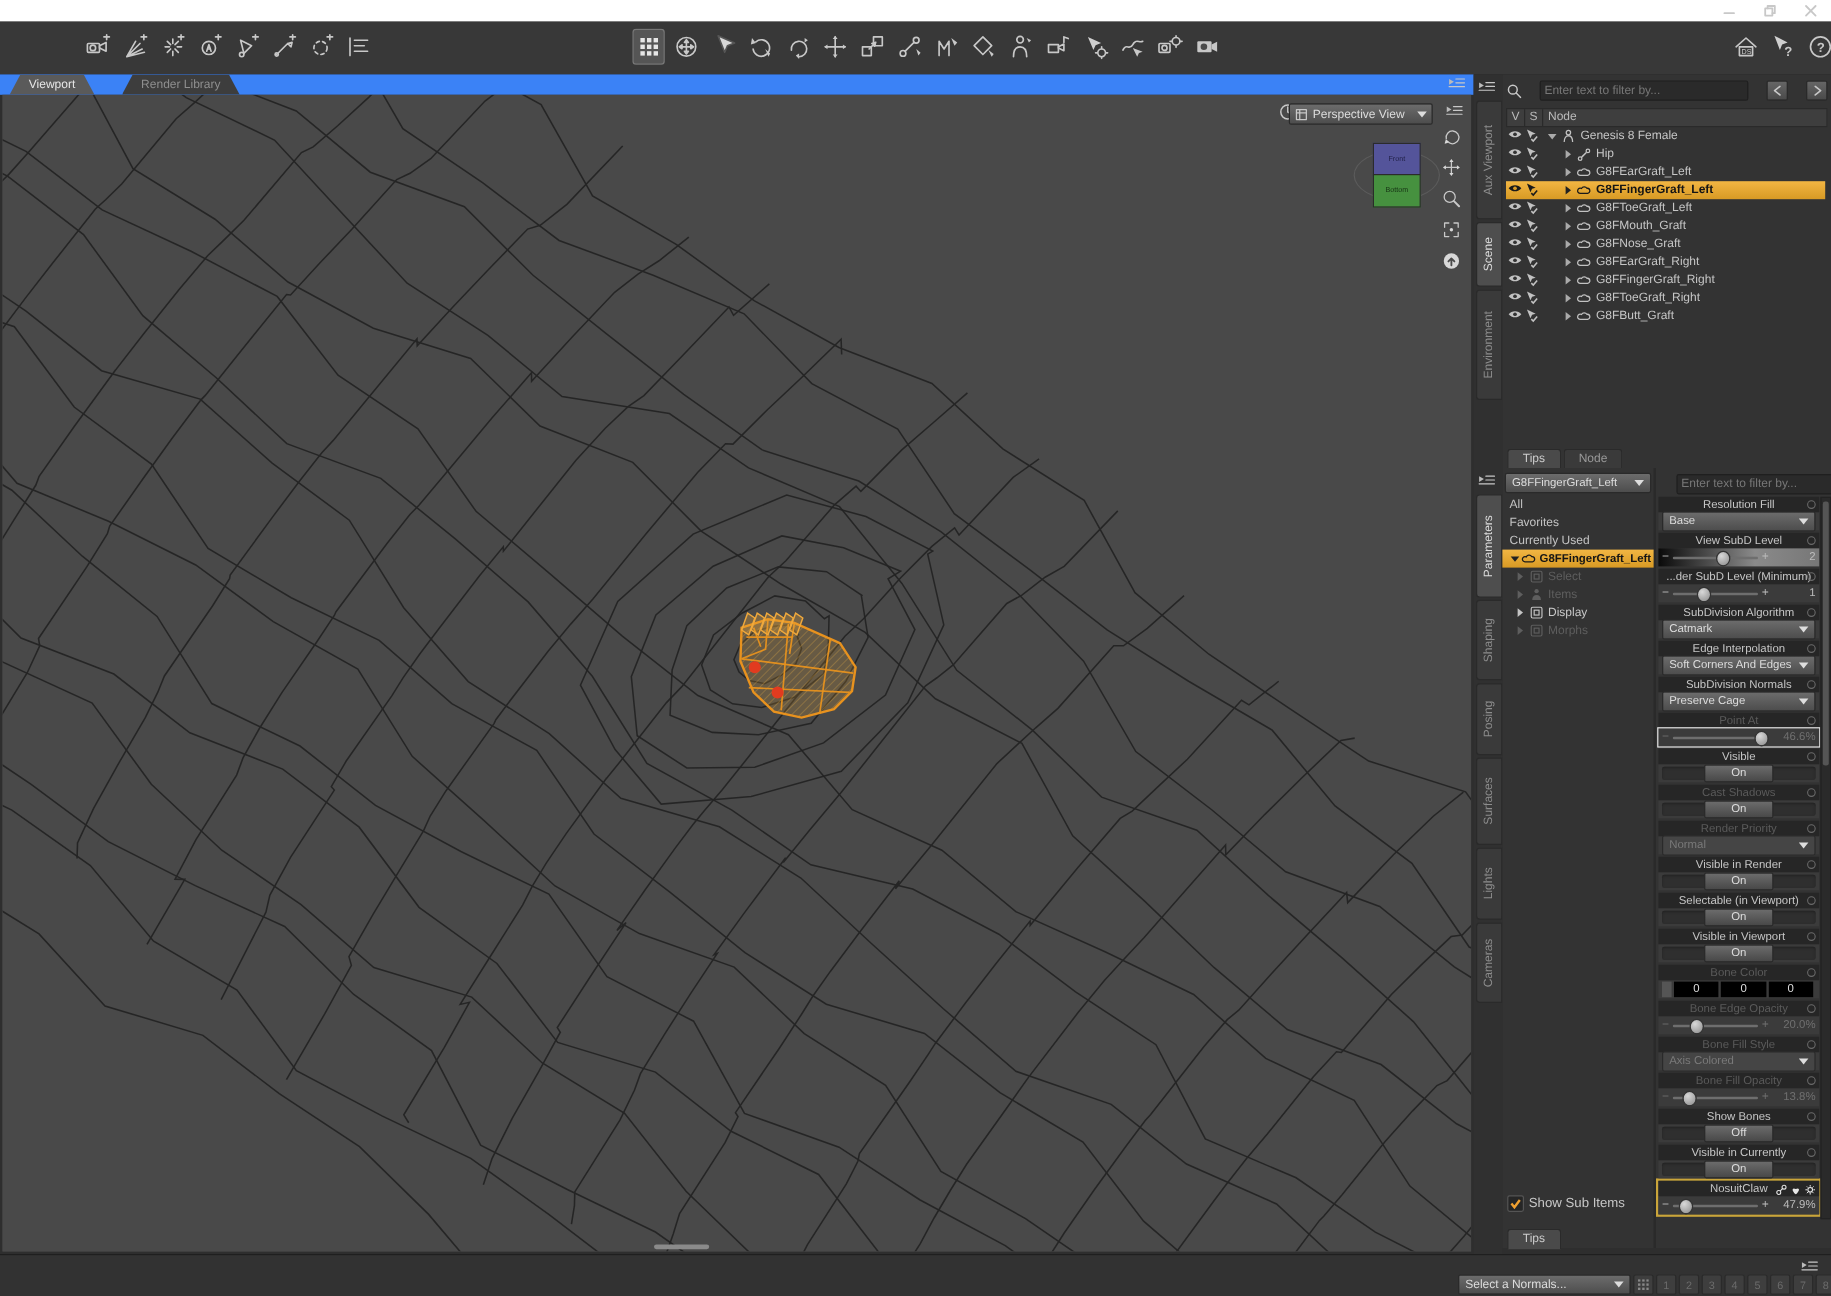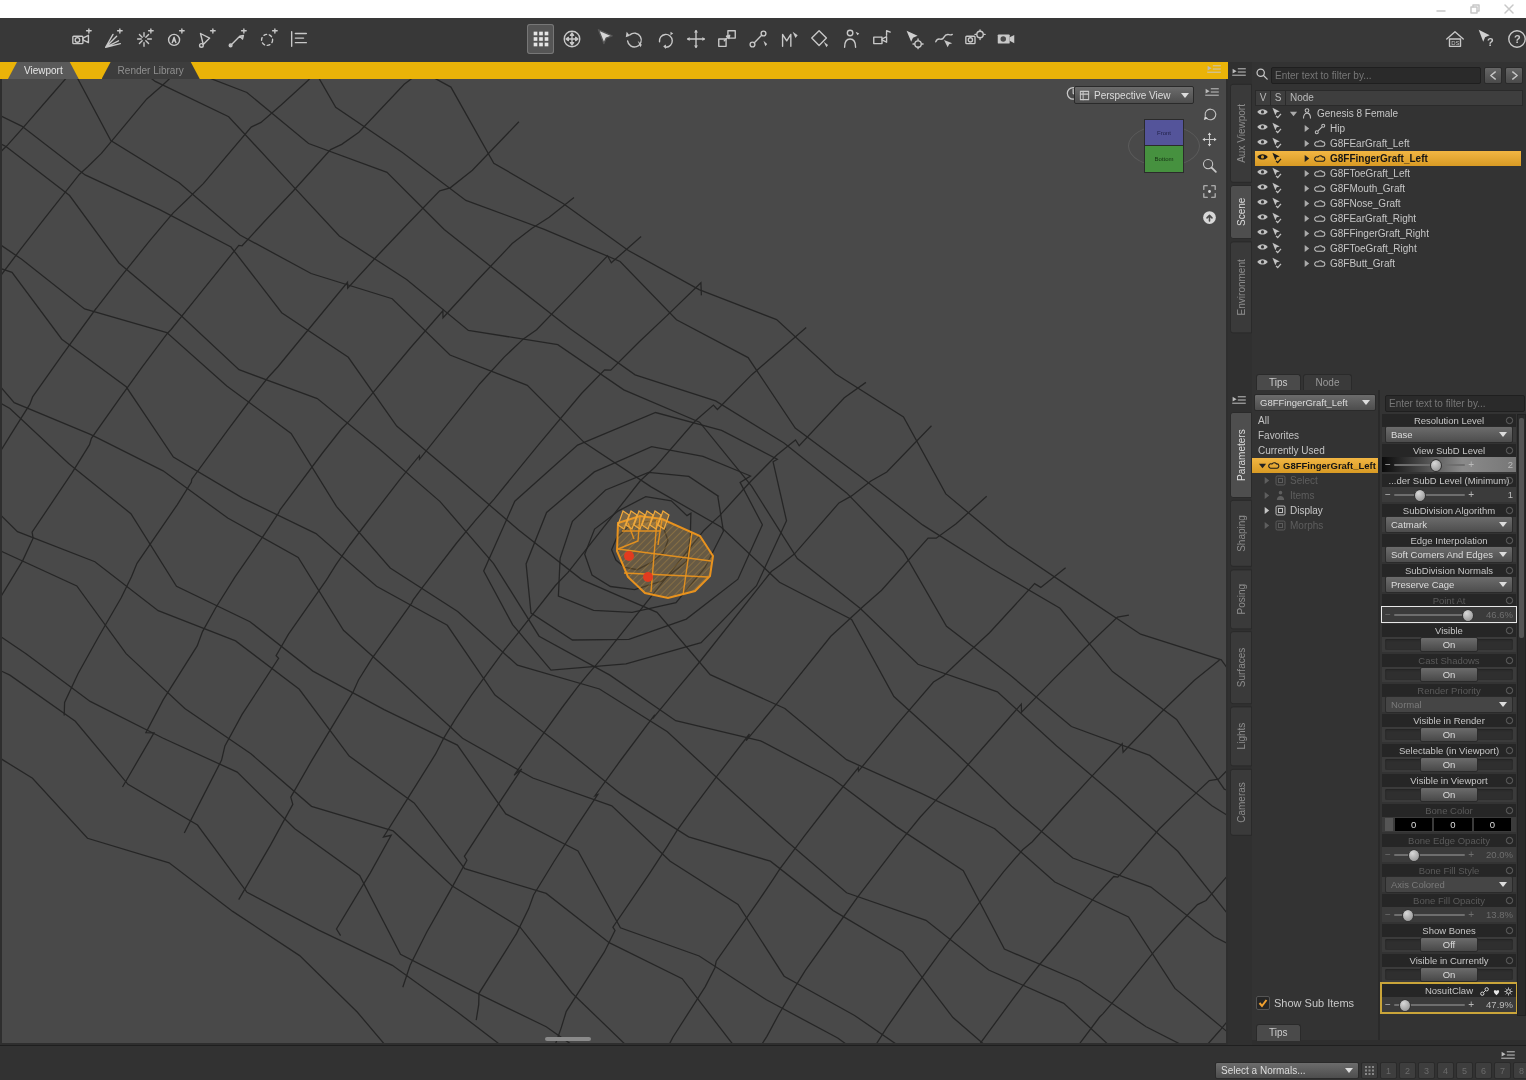--- a/index.html
+++ b/index.html
@@ -11,21 +11,21 @@
   .winbtn{width:34px;height:18px;display:flex;align-items:center;justify-content:center}
   .winbtn svg{stroke:#444;fill:none;stroke-width:1.4}
   
   .toolbar{left:0;top:18px;width:1526px;height:44px;background:#383838;border-bottom:1px solid #262626}
   .tgroup{position:absolute;top:6px;display:flex;gap:4px}
   .tbtn{width:27px;height:30px;display:flex;align-items:center;justify-content:center;border-radius:3px}
   .tbtn.active{background:#555;box-shadow:inset 0 0 0 1px #777}
   svg.ic{stroke:#c8c8c8;fill:none;stroke-width:1.5;stroke-linecap:round;stroke-linejoin:round;display:block}
   svg.ic text{stroke:none;fill:#c8c8c8}
   
-  .doctabs{left:0;top:62px;width:1228px;height:17px;background:#eab308}
+  .doctabs{left:0;top:62px;width:1228px;height:17px;background:#3b82f6}
   .dtab{position:absolute;top:0;height:17px;padding:0 16px;line-height:17px;font-size:10px;
         clip-path:polygon(9px 0,calc(100% - 9px) 0,100% 100%,0 100%);color:#8f8f8f;background:#3d3d3d}
   .dtab.active{background:#5a5a5a;color:#e6e6e6}
   
   .viewport{left:2px;top:79px;width:1224px;height:964px;background:#494949;overflow:hidden}
   .vp-dd{position:absolute;right:32px;top:7px;width:110px;height:16px;background:linear-gradient(#6c6c6c,#4d4d4d);
          border:1px solid #2a2a2a;border-radius:2px;display:flex;align-items:center;gap:4px;padding:0 4px;color:#ddd;font-size:10px}
   .caret{width:0;height:0;border-left:4px solid transparent;border-right:4px solid transparent;border-top:5px solid #ddd;margin-left:auto}
   .navrail{position:absolute;right:6px;top:24px;display:flex;flex-direction:column;gap:6px}
   .navrail .tbtn{width:22px;height:20px}
@@ -35,21 +35,21 @@
   .cube .ring{position:absolute;left:-14px;top:8px;width:70px;height:40px;border:1px solid #6a6a6a;border-radius:50%;opacity:.55}
   .vp-resize{position:absolute;left:543px;bottom:2px;width:46px;height:4px;background:#8a8a8a;border-radius:2px}
   
   .vstrip{left:1228px;top:62px;width:24px;height:983px;background:#303030}
   .vtab{position:absolute;left:2px;width:20px;writing-mode:vertical-rl;transform:rotate(180deg);
         display:flex;align-items:center;justify-content:center;font-size:10px;color:#8d8d8d;background:#3a3a3a;
         border-radius:0 3px 3px 0;border:1px solid #2a2a2a}
   .vtab.active{background:#4e4e4e;color:#ddd}
   
   .pane{background:#333}
-  .searchrow{display:flex;gap:3px}
+  .searchrow{display:flex;align-items:center;gap:15px}
   .searchbox{flex:1;height:15px;background:#2a2a2a;border:1px solid #1f1f1f;border-radius:2px;color:#bbb;
              font-size:10px;padding:0 3px;font-family:inherit}
   .searchbox::placeholder{color:#777}
   .sqbtn{width:16px;height:15px;background:linear-gradient(#666,#4a4a4a);border:1px solid #2a2a2a;border-radius:2px;
          display:flex;align-items:center;justify-content:center}
   .colhdr{display:flex;background:#3e3e3e;border:1px solid #2a2a2a;height:14px;line-height:14px;font-size:10px;color:#bbb}
   .treerow{display:flex;align-items:center;height:15px;font-size:10px;color:#c6c6c6;white-space:nowrap}
   .treerow.sel{background:linear-gradient(#f2b643,#d89a24);color:#151515;font-weight:bold}
   .treerow .cell{display:flex;align-items:center;justify-content:center}
   .bottabs{position:absolute;left:0;bottom:0;height:16px;display:flex;gap:2px;padding-left:4px}
@@ -883,21 +883,21 @@
     <div class="searchrow" style="position:absolute;left:2px;top:5px;width:136px">
       <svg class="ic" width="13" height="13" viewBox="0 0 16 16">
           <circle cx="7" cy="7" r="4.5"></circle>
           <path d="M10.5 10.5L15 15"></path>
         </svg>
       <input class="searchbox" placeholder="Enter text to filter by..." style="">
     </div>
     <div id="paramlist" style="position:absolute;left:0;top:24px;width:138px">
         <div class="pblk">
           <div class="phead">
-            <span style="color:#c6c6c6">Resolution Level</span>
+            <span style="color:#c6c6c6">Resolution Fill</span>
             <span class="pgear"><svg width="9" height="9" viewBox="0 0 10 10">
                 <circle cx="5" cy="5" r="3.5" stroke="#6a6a6a" fill="none"></circle>
               </svg></span>
           </div>
           <div class="pctrl">
             <div class="ddbtn" style="flex:1">
               <span style="font-size:9.5px">Base</span>
               <span class="caret"></span>
             </div>
           </div>

